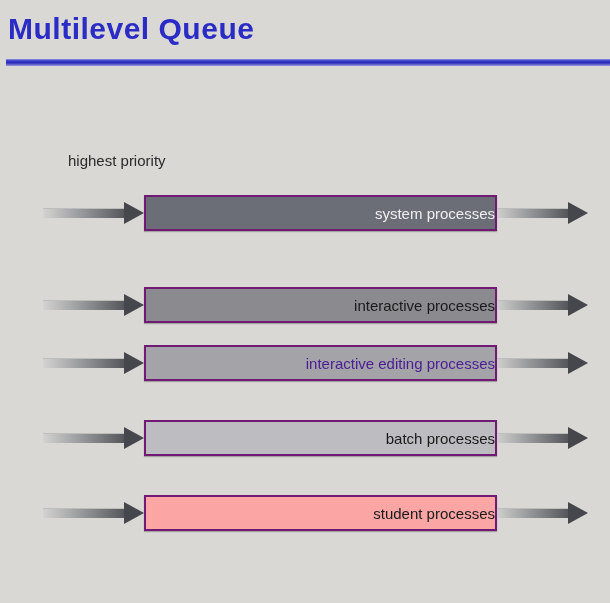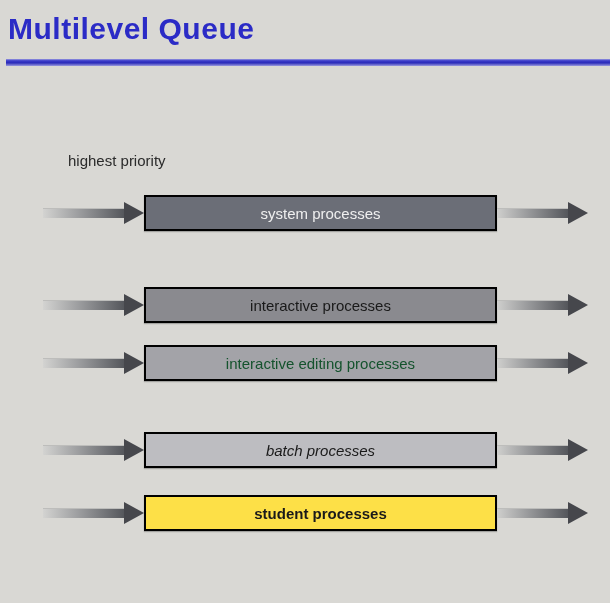--- a/index.html
+++ b/index.html
@@ -46,22 +46,22 @@
     border-top:1px solid #bdbdbb;
   }
   .head{
     width:0;height:0;
     border-top:11px solid transparent;
     border-bottom:11px solid transparent;
     border-left:20px solid #46474c;
   }
   .bar{
     width:349px;height:32px;
-    border:2px solid #000000;
-    display:flex;align-items:center;justify-content:center;
+    border:2px solid #701a75;
+    display:flex;align-items:center;justify-content:flex-end;
     font-size:15px;
     box-shadow:0 1px 1px rgba(0,0,0,0.25);
   }
 </style>
 </head>
 <body>
 
 <div class="stage">
   <div class="title">Multilevel Queue</div>
 
@@ -96,49 +96,49 @@
       <div class="shaft right-shaft"></div>
       <div class="head"></div>
     </div>
   </div>
 
   <div class="row" style="top: 344px;">
     <div class="arrow">
       <div class="shaft left-shaft"></div>
       <div class="head"></div>
     </div>
-    <div class="bar" style="background: rgb(163, 163, 168); color: #14532d;">
+    <div class="bar" style="background: rgb(163, 163, 168); color: #4c1d95;">
       <span>interactive editing processes</span>
     </div>
     <div class="arrow">
       <div class="shaft right-shaft"></div>
       <div class="head"></div>
     </div>
   </div>
 
-  <div class="row" style="top: 431px; font-style: italic;">
+  <div class="row" style="top: 419px;">
     <div class="arrow">
       <div class="shaft left-shaft"></div>
       <div class="head"></div>
     </div>
     <div class="bar" style="background: rgb(189, 189, 193); color: rgb(26, 26, 26);">
       <span>batch processes</span>
     </div>
     <div class="arrow">
       <div class="shaft right-shaft"></div>
       <div class="head"></div>
     </div>
   </div>
 
   <div class="row" style="top: 494px;">
     <div class="arrow">
       <div class="shaft left-shaft"></div>
       <div class="head"></div>
     </div>
-    <div class="bar" style="background: #fde047; color: rgb(26, 26, 26); font-weight: bold;">
+    <div class="bar" style="background: #fca5a5; color: rgb(26, 26, 26);">
       <span>student processes</span>
     </div>
     <div class="arrow">
       <div class="shaft right-shaft"></div>
       <div class="head"></div>
     </div>
   </div>
 </div>
 
 </div>

